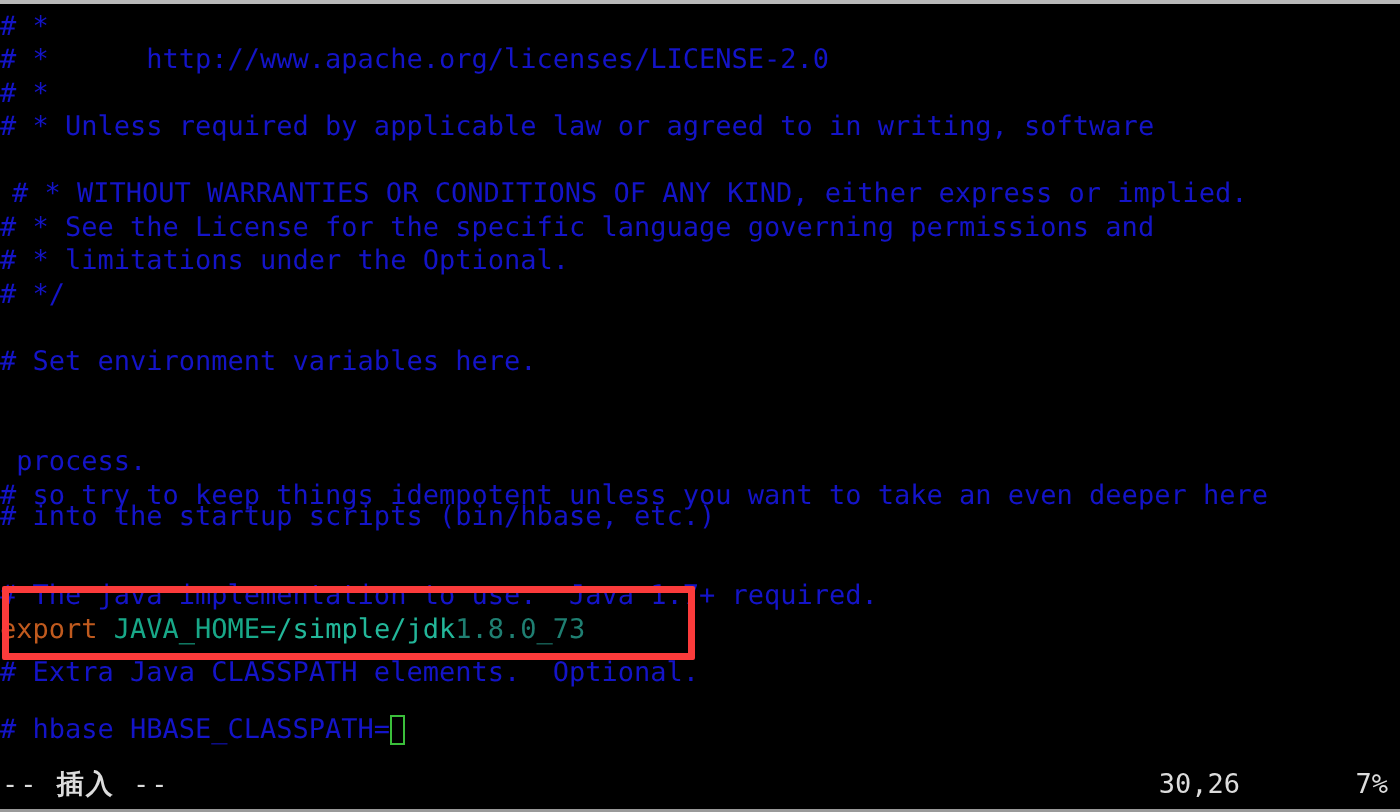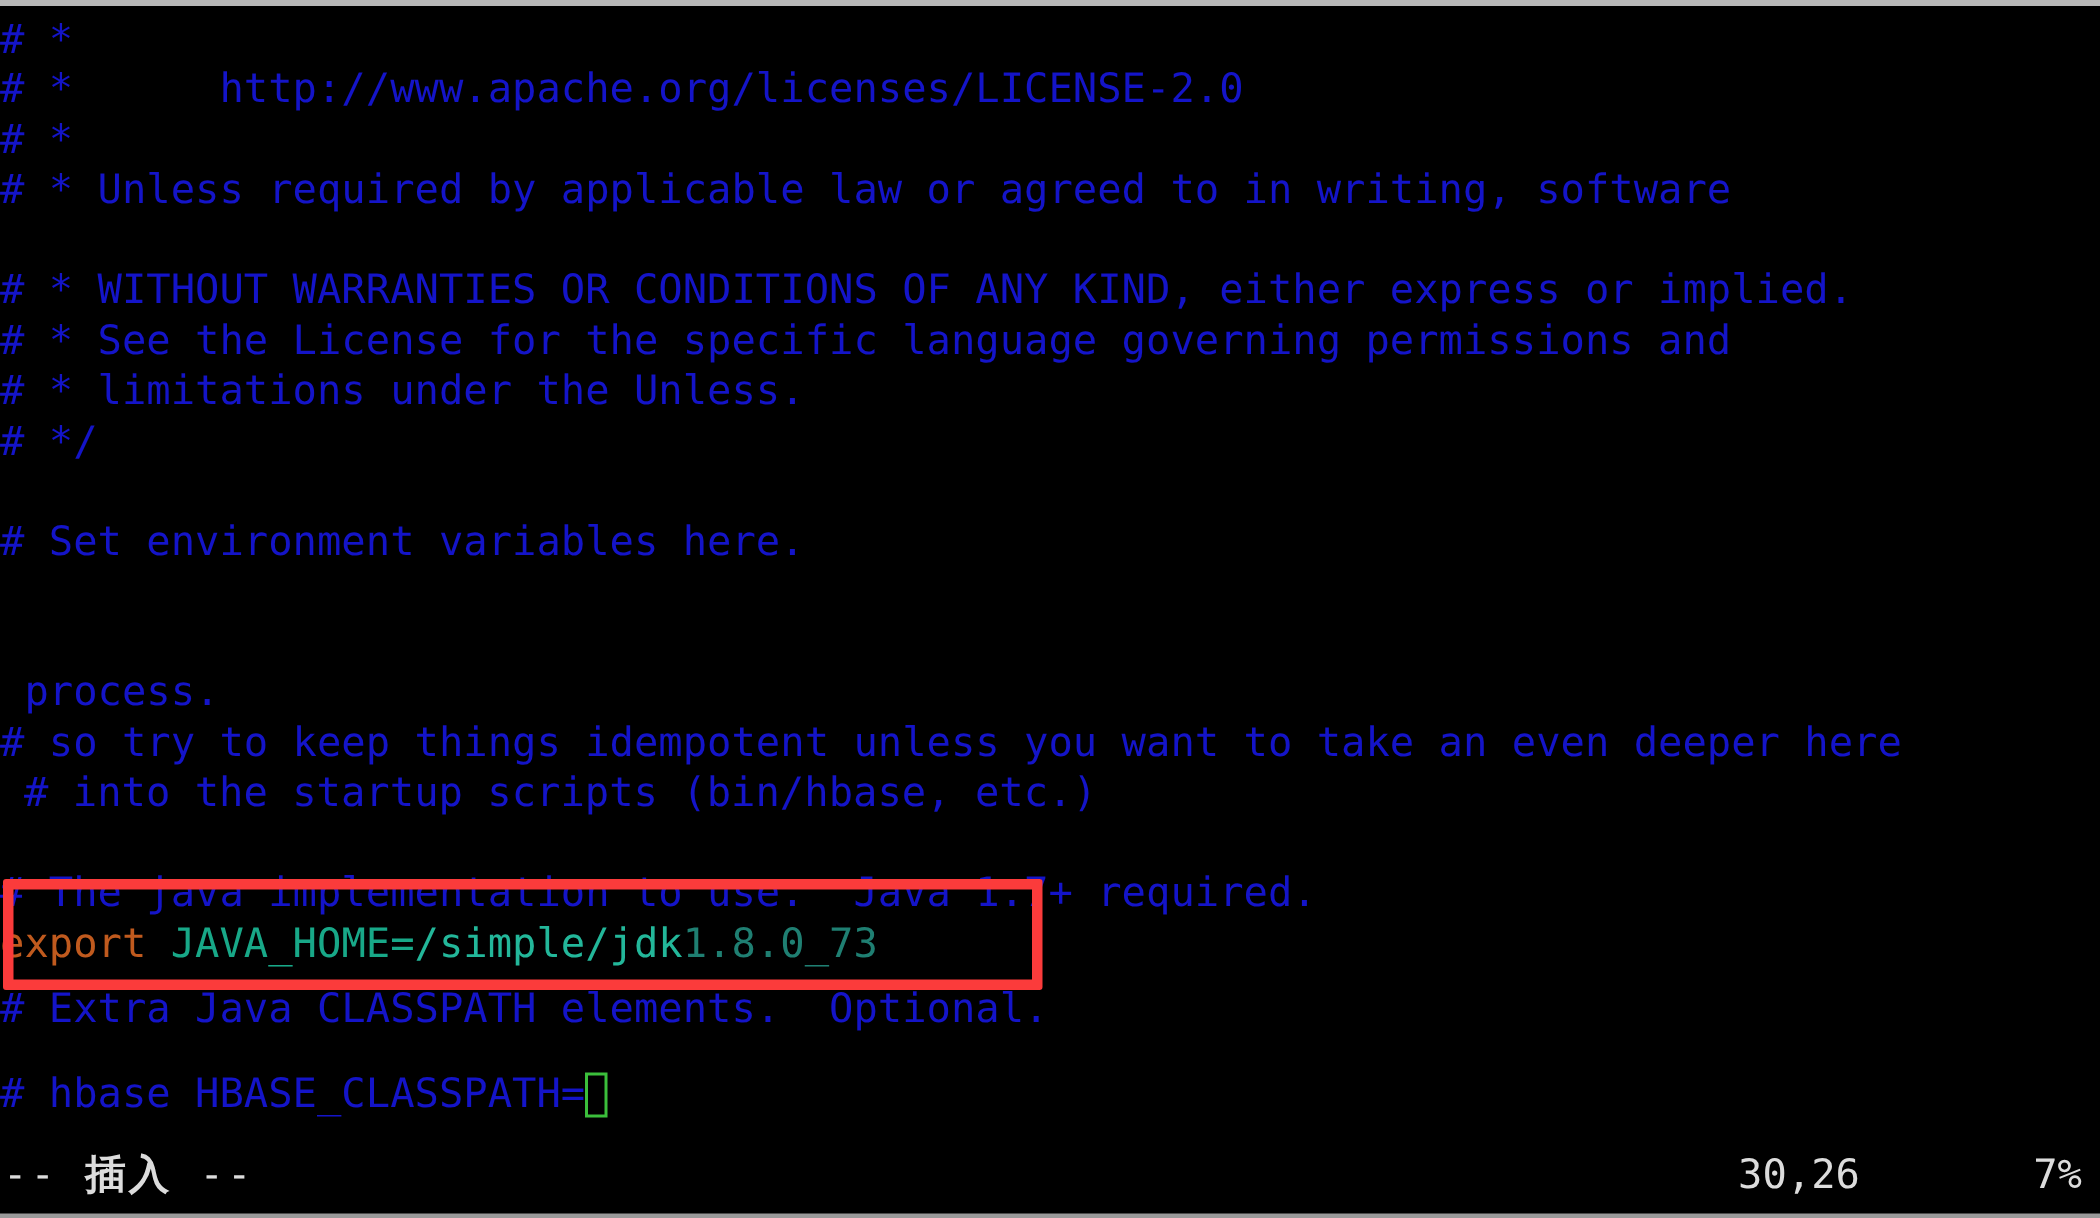--- a/index.html
+++ b/index.html
@@ -134,30 +134,30 @@
 
 <div id="screen">
 
   <div id="titlebar-strip"></div>
 
   <div id="buffer">
       <div class="line" style="top: 6px;"><span class="cmt"># *</span></div>
       <div class="line" style="top: 39px;"><span class="cmt"># *      http://www.apache.org/licenses/LICENSE-2.0</span></div>
       <div class="line" style="top: 73px;"><span class="cmt"># *</span></div>
       <div class="line" style="top: 106px;"><span class="cmt"># * Unless required by applicable law or agreed to in writing, software</span></div>
-      <div class="line" style="top: 173px;"><span class="cmt"># * WITHOUT WARRANTIES OR CONDITIONS OF ANY KIND, either express or implied.</span></div>
+      <div class="line" style="top: 173px; margin-left: 12px;"><span class="cmt"># * WITHOUT WARRANTIES OR CONDITIONS OF ANY KIND, either express or implied.</span></div>
       <div class="line" style="top: 207px;"><span class="cmt"># * See the License for the specific language governing permissions and</span></div>
-      <div class="line" style="top: 240px;"><span class="cmt"># * limitations under the Unless.</span></div>
+      <div class="line" style="top: 240px;"><span class="cmt"># * limitations under the Optional.</span></div>
       <div class="line" style="top: 274px;"><span class="cmt"># */</span></div>
       <div class="line" style="top: 307px;"><span class="cmt"></span></div>
       <div class="line" style="top: 341px;"><span class="cmt"># Set environment variables here.</span></div>
       <div class="line" style="top: 374px;"><span class="cmt"></span></div>
       <div class="line" style="top: 441px;"><span class="cmt"> process.</span></div>
       <div class="line" style="top: 475px;"><span class="cmt"># so try to keep things idempotent unless you want to take an even deeper here</span></div>
-      <div class="line" style="top: 508px; padding-left: 16px;"><span class="cmt"># into the startup scripts (bin/hbase, etc.)</span></div>
+      <div class="line" style="top: 496px;"><span class="cmt"># into the startup scripts (bin/hbase, etc.)</span></div>
       <div class="line" style="top: 542px;"><span class="cmt"></span></div>
       <div class="line" style="top: 575px;"><span class="cmt"># The java implementation to use.  Java 1.7+ required.</span></div>
       <div class="line" style="top: 609px;"><span class="kw">export </span><span class="var">JAVA_HOME=</span><span class="path">/simple/jdk</span><span class="ver">1.8.0_73</span></div>
       <div class="line" style="top: 642px;"><span class="cmt"></span></div>
       <div class="line" style="top: 652px;"><span class="cmt"># Extra Java CLASSPATH elements.  Optional.</span></div>
       <div class="line" style="top: 709px;"><span class="cmt"># hbase HBASE_CLASSPATH=</span><span class="cursor-block"></span></div>
     </div>
 
   <div id="annotation-box"></div>
 

